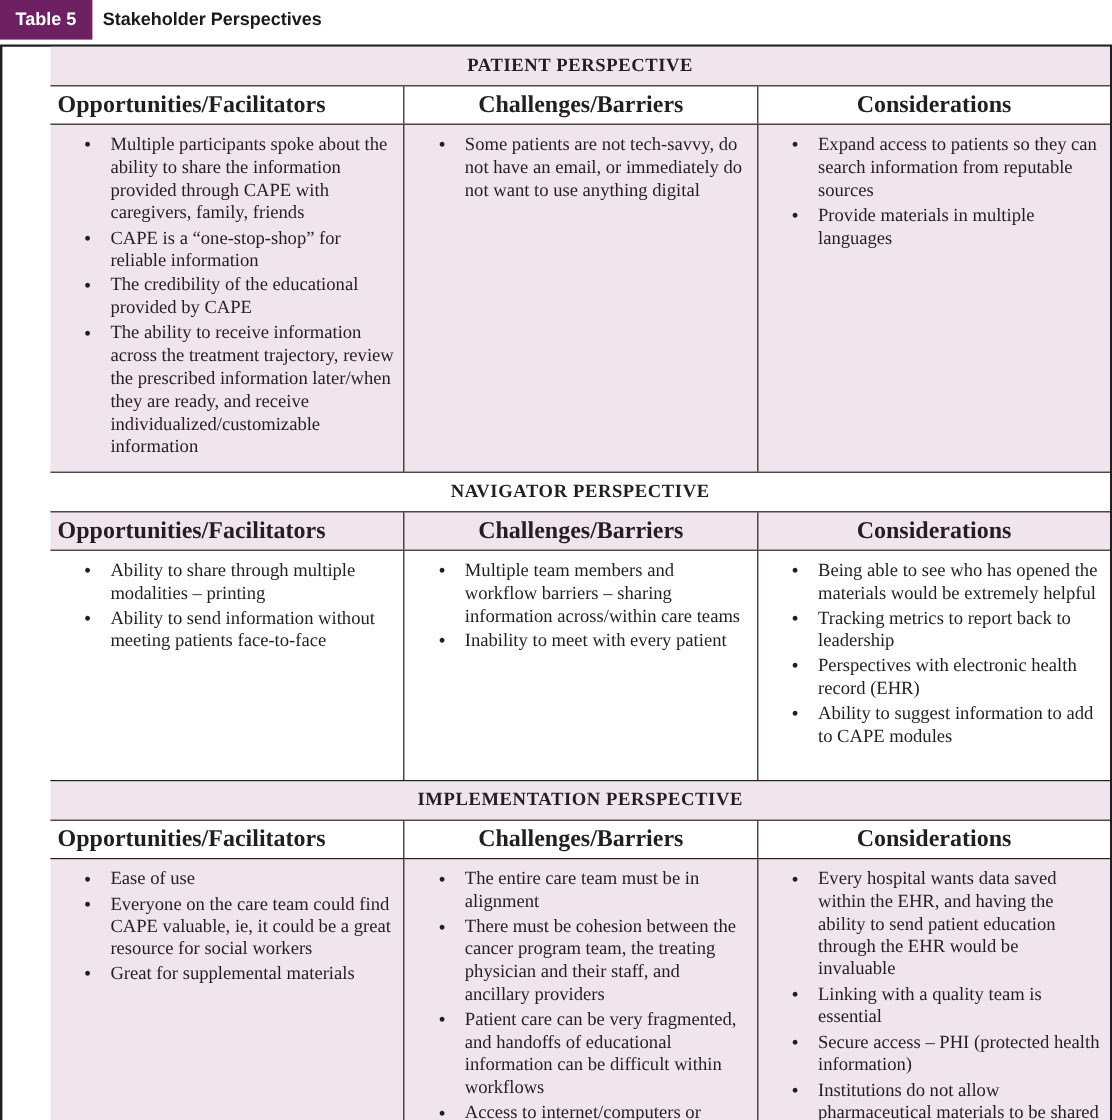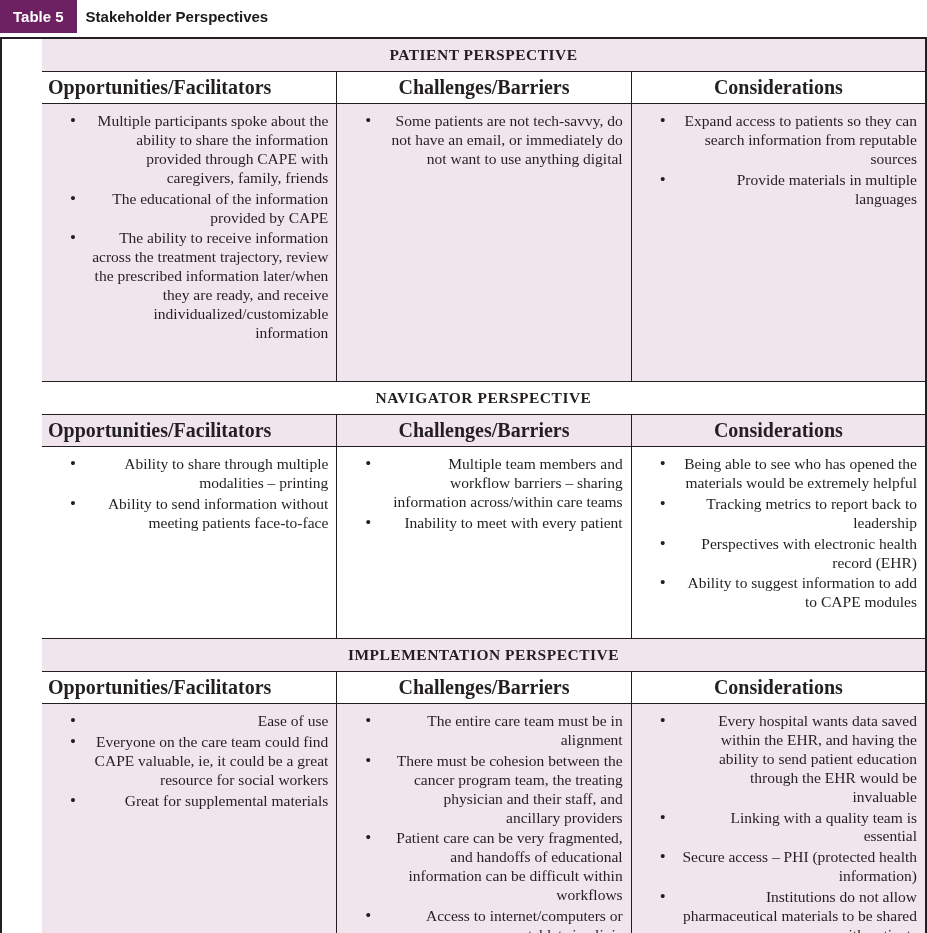--- a/index.html
+++ b/index.html
@@ -68,21 +68,20 @@
   }
   .col-headers .col-h:first-child { border-left: none; text-align: left; padding-left: 6px; }
 
   .body-row {
     display: grid;
     grid-template-columns: 1fr 1fr 1fr;
   }
   .body-row .cell {
     border-left: 1px solid #231f20;
     padding: 8px 8px 8px 18px;
-    text-align: right;
   }
   .body-row .cell:first-child { border-left: none; }
 
   .pink { background: #f1e5ed; }
   .white { background: #ffffff; }
 
   ul.bullets { list-style: none; }
   ul.bullets li {
     position: relative;
     padding-left: 32px;
@@ -117,21 +116,22 @@
     <div class="row section-header pink">PATIENT PERSPECTIVE</div>
     <div class="row col-headers white">
       <div class="col-h">Opportunities/Facilitators</div>
       <div class="col-h">Challenges/Barriers</div>
       <div class="col-h">Considerations</div>
     </div>
     <div class="row body-row pink body-patient">
       <div class="cell">
         <ul class="bullets">
           <li>Multiple participants spoke about the ability to share the information provided through CAPE with caregivers, family, friends</li>
-          <li>The educational of the information provided by CAPE</li>
+          <li>CAPE is a “one-stop-shop” for reliable information</li>
+          <li>The credibility of the educational provided by CAPE</li>
           <li>The ability to receive information across the treatment trajectory, review the prescribed information later/when they are ready, and receive individualized/customizable information</li>
         </ul>
       </div>
       <div class="cell">
         <ul class="bullets">
           <li>Some patients are not tech-savvy, do not have an email, or immediately do not want to use anything digital</li>
         </ul>
       </div>
       <div class="cell">
         <ul class="bullets">

